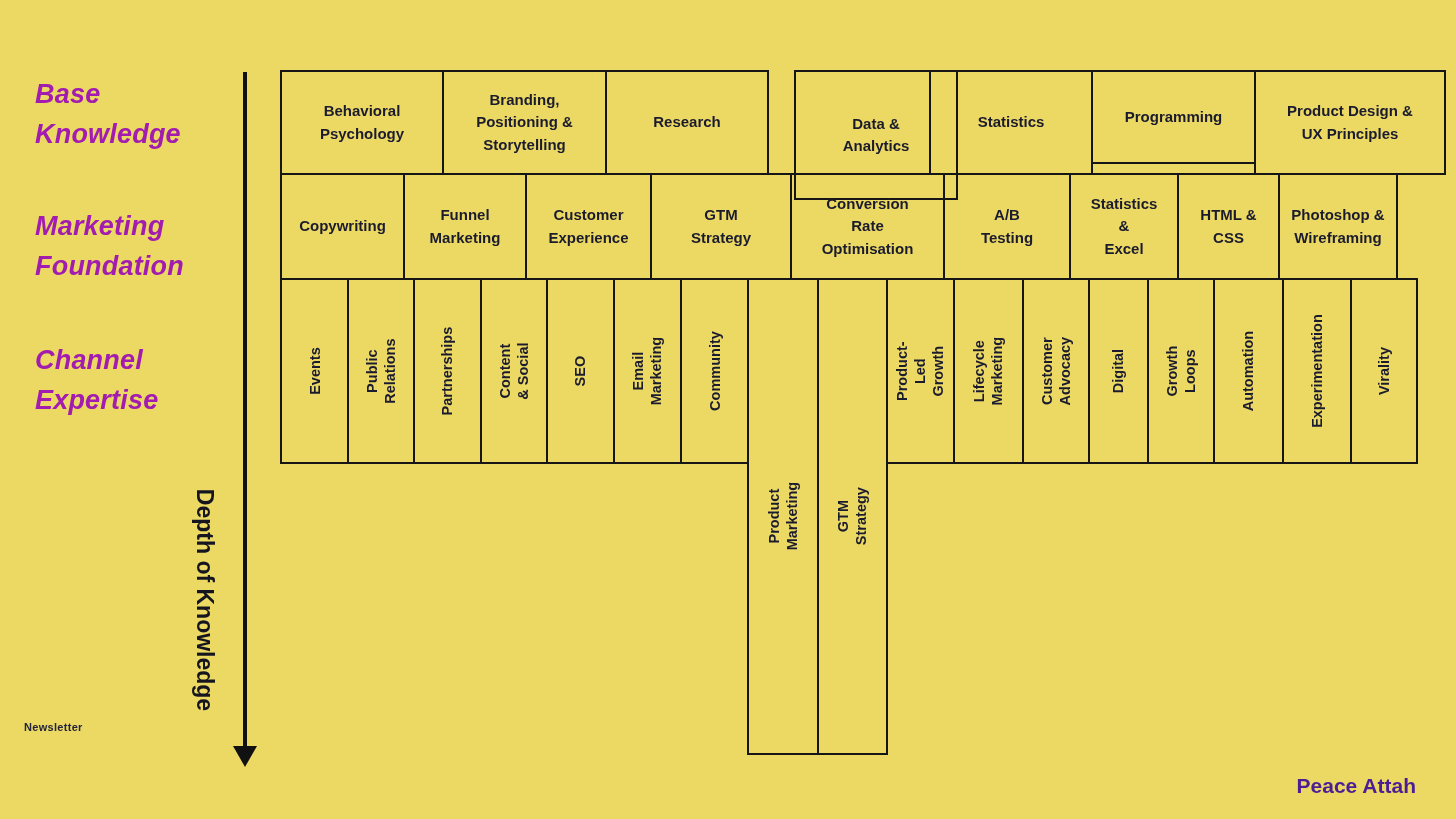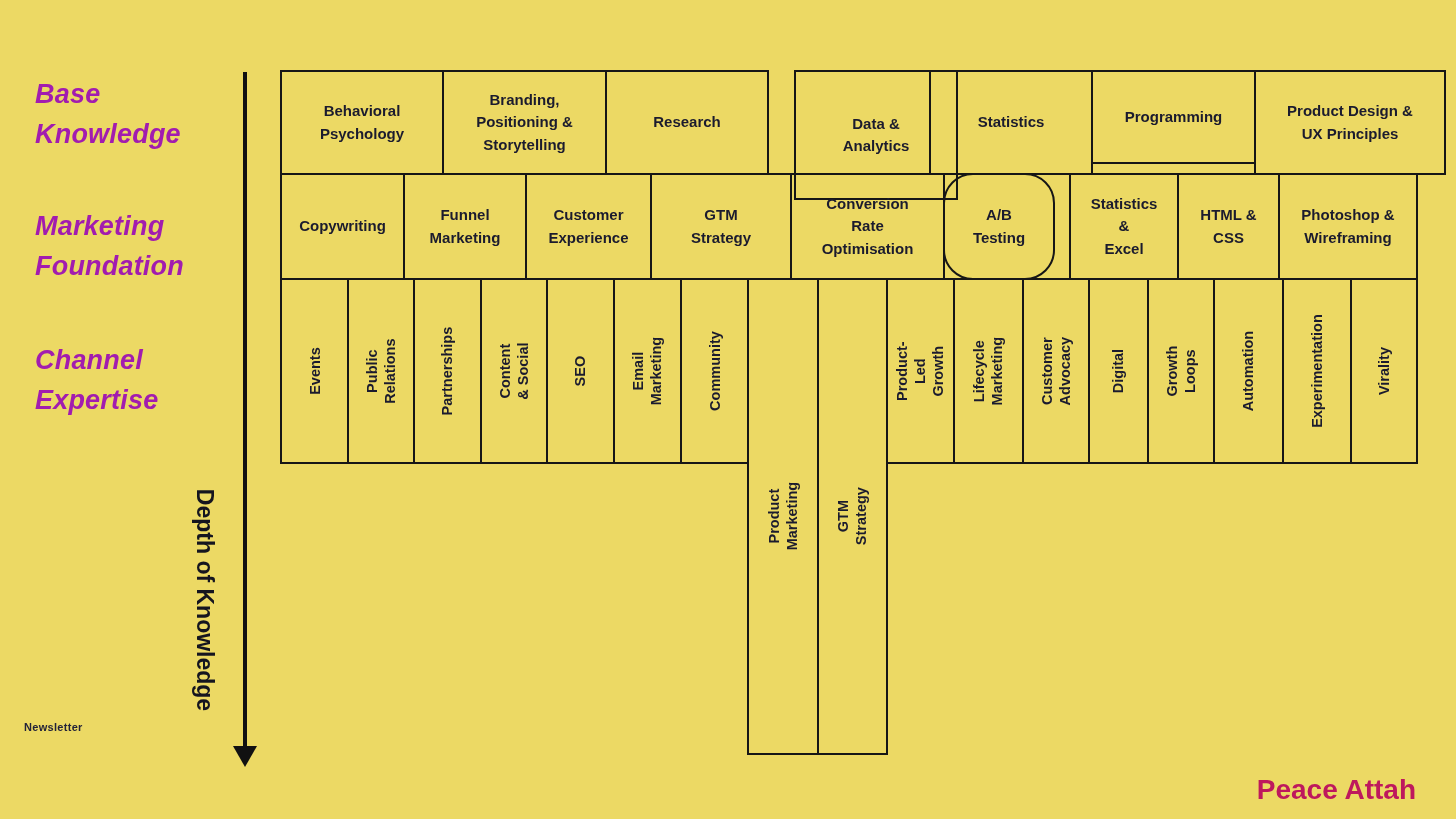--- a/index.html
+++ b/index.html
@@ -47,21 +47,21 @@
   }
   .vcell .cell-label{
     transform:rotate(-90deg);line-height:1.25;font-size:14.5px;
   }
   
   .brand{position:absolute;left:24px;top:716px;color:#232339;}
   .brand-main{font-size:49px;font-weight:800;line-height:52px;letter-spacing:1px;}
   .brand-sub{font-size:11px;font-weight:700;line-height:18px;margin-top:2px;letter-spacing:0.3px;}
   .credit{
     position:absolute;right:40px;top:774px;
-    font-size:28px;font-weight:700;color:#be185d;
+    font-size:21px;font-weight:700;color:#4c1d95;
   }
 </style>
 </head>
 <body>
 
 <div class="canvas">
 
   <div class="row-label" id="row-label-base">Base
 Knowledge</div>
 
@@ -118,34 +118,34 @@
         </div>
         <div class="cell" style="left: 370px; width: 142px; top: 103px; height: 107px;">
           <span class="cell-label">GTM
 Strategy</span>
         </div>
         <div class="cell" style="left: 510px; width: 155px; top: 103px; height: 107px;">
           <span class="cell-label">Conversion
 Rate
 Optimisation</span>
         </div>
-        <div class="cell" style="left: 663px; width: 112px; top: 103px; height: 107px; border-radius: 30px;">
+        <div class="cell" style="left: 663px; width: 128px; top: 103px; height: 107px;">
           <span class="cell-label">A/B
 Testing</span>
         </div>
         <div class="cell" style="left: 789px; width: 110px; top: 103px; height: 107px;">
           <span class="cell-label">Statistics
 &amp;
 Excel</span>
         </div>
         <div class="cell" style="left: 897px; width: 103px; top: 103px; height: 107px;">
           <span class="cell-label">HTML &amp;
 CSS</span>
         </div>
-        <div class="cell" style="left: 998px; width: 140px; top: 103px; height: 107px;">
+        <div class="cell" style="left: 998px; width: 120px; top: 103px; height: 107px;">
           <span class="cell-label">Photoshop &amp;
 Wireframing</span>
         </div>
       </div>
     <div id="row-channel">
         <div class="cell vcell" style="left: 0px; width: 69px; top: 208px; height: 186px;">
           <span class="cell-label">Events</span>
         </div>
         <div class="cell vcell" style="left: 67px; width: 68px; top: 208px; height: 186px;">
           <span class="cell-label">Public Relations</span>

